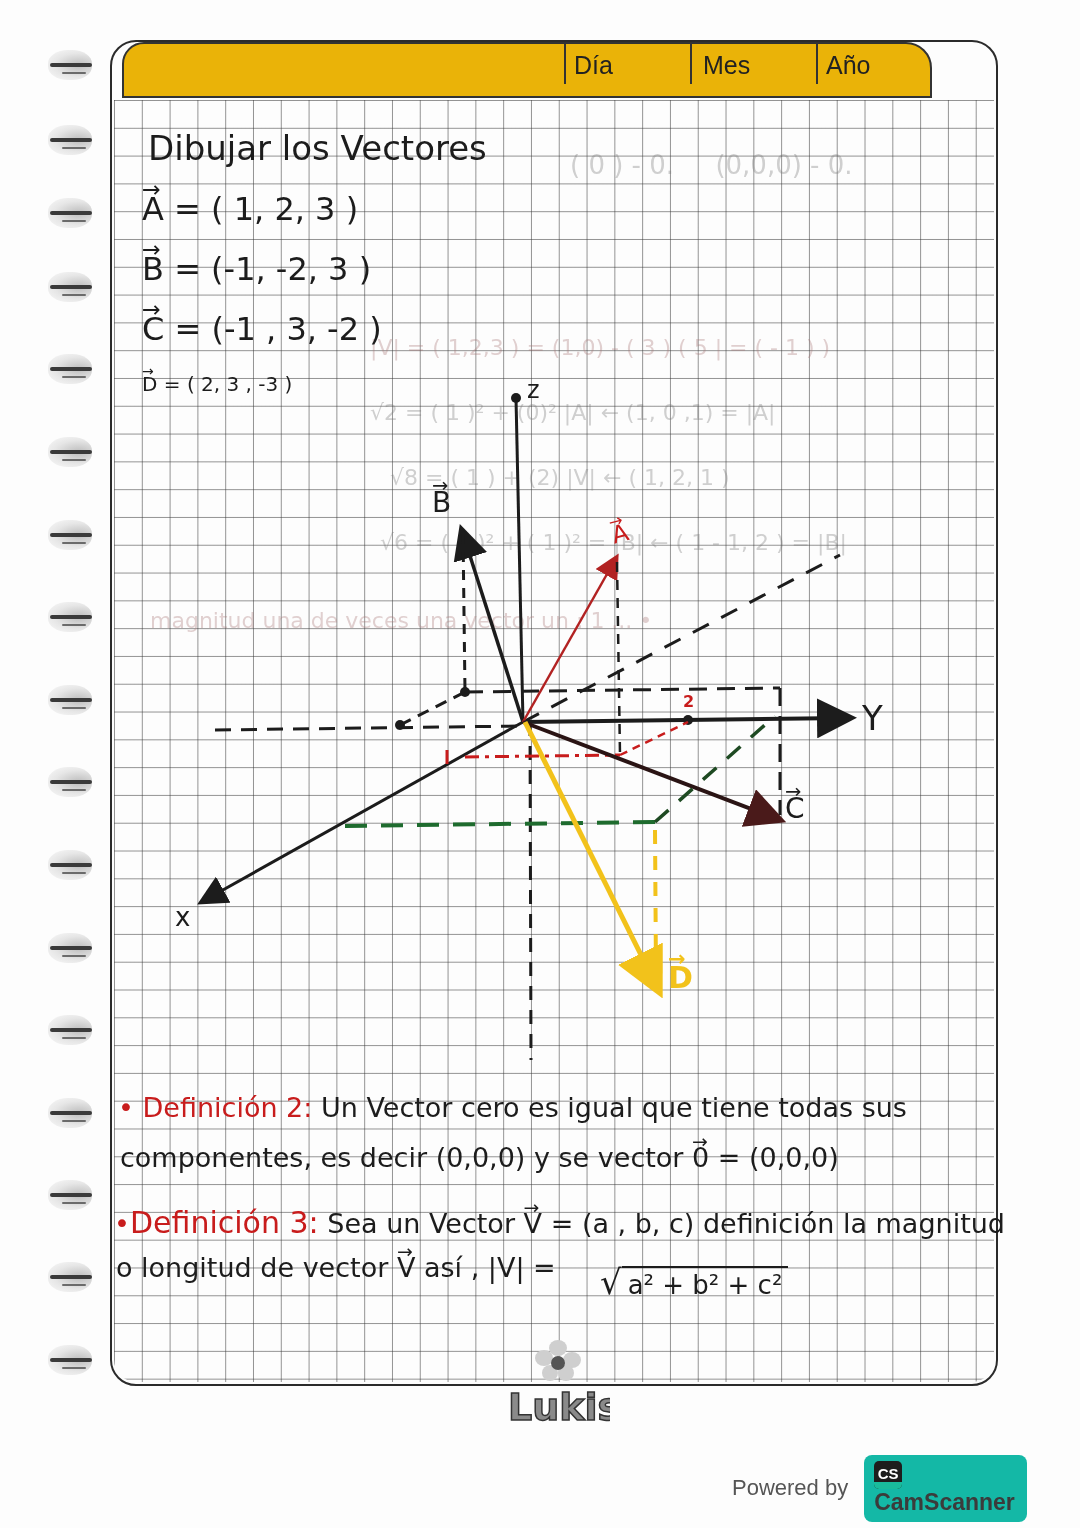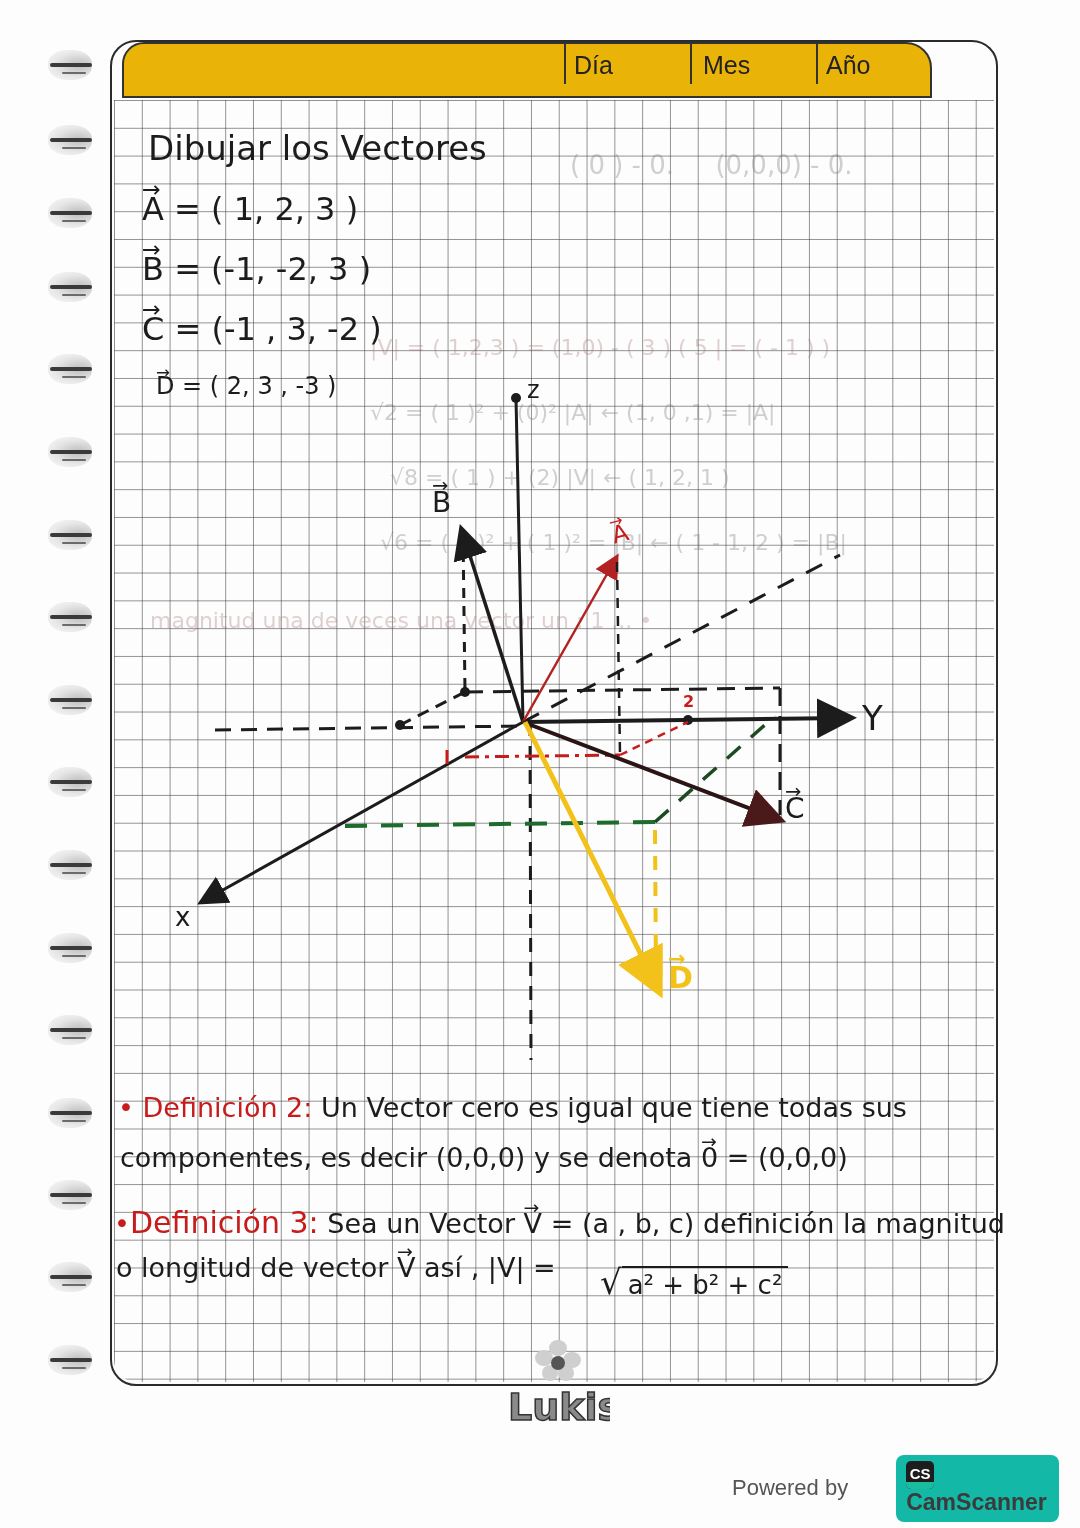--- a/index.html
+++ b/index.html
@@ -57,21 +57,20 @@
       content: "→"; position: absolute; top: -0.62em; left: 0; font-size: 0.7em;
     }
     .red { color: #c81c1c; }
     .logo {
       position: absolute; left: 500px; top: 1338px; width: 110px; height: 90px;
     }
     .camscanner {
       position: absolute; left: 732px; top: 1465px; width: 330px; height: 46px;
       display: flex; align-items: center;
       font-family: "Liberation Sans", sans-serif;
-      gap: 32px;
     }
     .cs-powered { font-size: 22px; color: #555; margin-right: 16px; }
     .cs-pill {
       display: flex; background: #14b8a6; border-radius: 8px;
       padding: 6px 12px 6px 10px;
       flex-direction: column;
     }
     .cs-badge {
       width: 28px; height: 28px; border-radius: 5px; background: #1d1d1d;
       color: #fff; font-weight: bold; font-size: 15px; text-align: center;
@@ -128,21 +127,21 @@
 
 <div class="hand" style="left:142px;top:190px;font-size:32px;">
   <span class="vec">A</span><span> = </span><span>( 1, 2, 3 )</span>
 </div>
 <div class="hand" style="left:142px;top:250px;font-size:32px;">
   <span class="vec">B</span><span> = </span><span>(-1, -2, 3 )</span>
 </div>
 <div class="hand" style="left:142px;top:310px;font-size:32px;">
   <span class="vec">C</span><span> = </span><span>(-1 , 3, -2 )</span>
 </div>
-<div class="hand" style="left:156px;top:372px;font-size:24px;">
+<div class="hand" style="left:142px;top:372px;font-size:20px;">
   <span class="vec">D</span><span> = </span><span>( 2, 3 , -3 )</span>
 </div>
 
 <svg style="position:absolute;left:0;top:0" width="1080" height="1528">
   <defs>
     <marker id="ah-black" markerWidth="10" markerHeight="10" refX="7" refY="5" orient="auto">
         <path d="M0,0 L10,5 L0,10 z" fill="#1c1c1c"></path>
       </marker>
     <marker id="ah-red" markerWidth="10" markerHeight="10" refX="7" refY="5" orient="auto">
         <path d="M0,0 L10,5 L0,10 z" fill="#b22222"></path>
@@ -213,21 +212,21 @@
 <div class="hand" style="left:432px;top:486px;font-size:28px;"><span class="vec">B</span></div>
 <div class="hand" style="left:612px;top:520px;font-size:24px;color:#c81c1c;transform:rotate(-15deg);"><span class="vec">A</span></div>
 <div class="hand" style="left:785px;top:792px;font-size:28px;"><span class="vec">C</span></div>
 <div class="hand" style="left:668px;top:960px;font-size:30px;color:#f2c21b;font-weight:bold;"><span class="vec">D</span></div>
 
 <div class="hand" style="left:118px;top:1092px;font-size:27px;">
   <span class="red">• </span><span class="red">Definición 2:</span>
   <span>Un Vector cero es igual que tiene todas sus</span>
 </div>
 <div class="hand" style="left:120px;top:1142px;font-size:27px;">
-  <span>componentes, es decir (0,0,0) y se denota</span>
+  <span>componentes, es decir (0,0,0) y se vector</span>
   <span class="vec">0</span>
   <span>= (0,0,0)</span>
 </div>
 
 <div class="hand" style="left:114px;top:1205px;font-size:27px;text-align:right;">
   <span class="red">•</span><span class="red" style="font-size:30px">Definición 3:</span>
   <span>Sea un Vector</span>
   <span class="vec">V</span>
   <span>= (a , b, c) definición la magnitud</span>
 </div>

